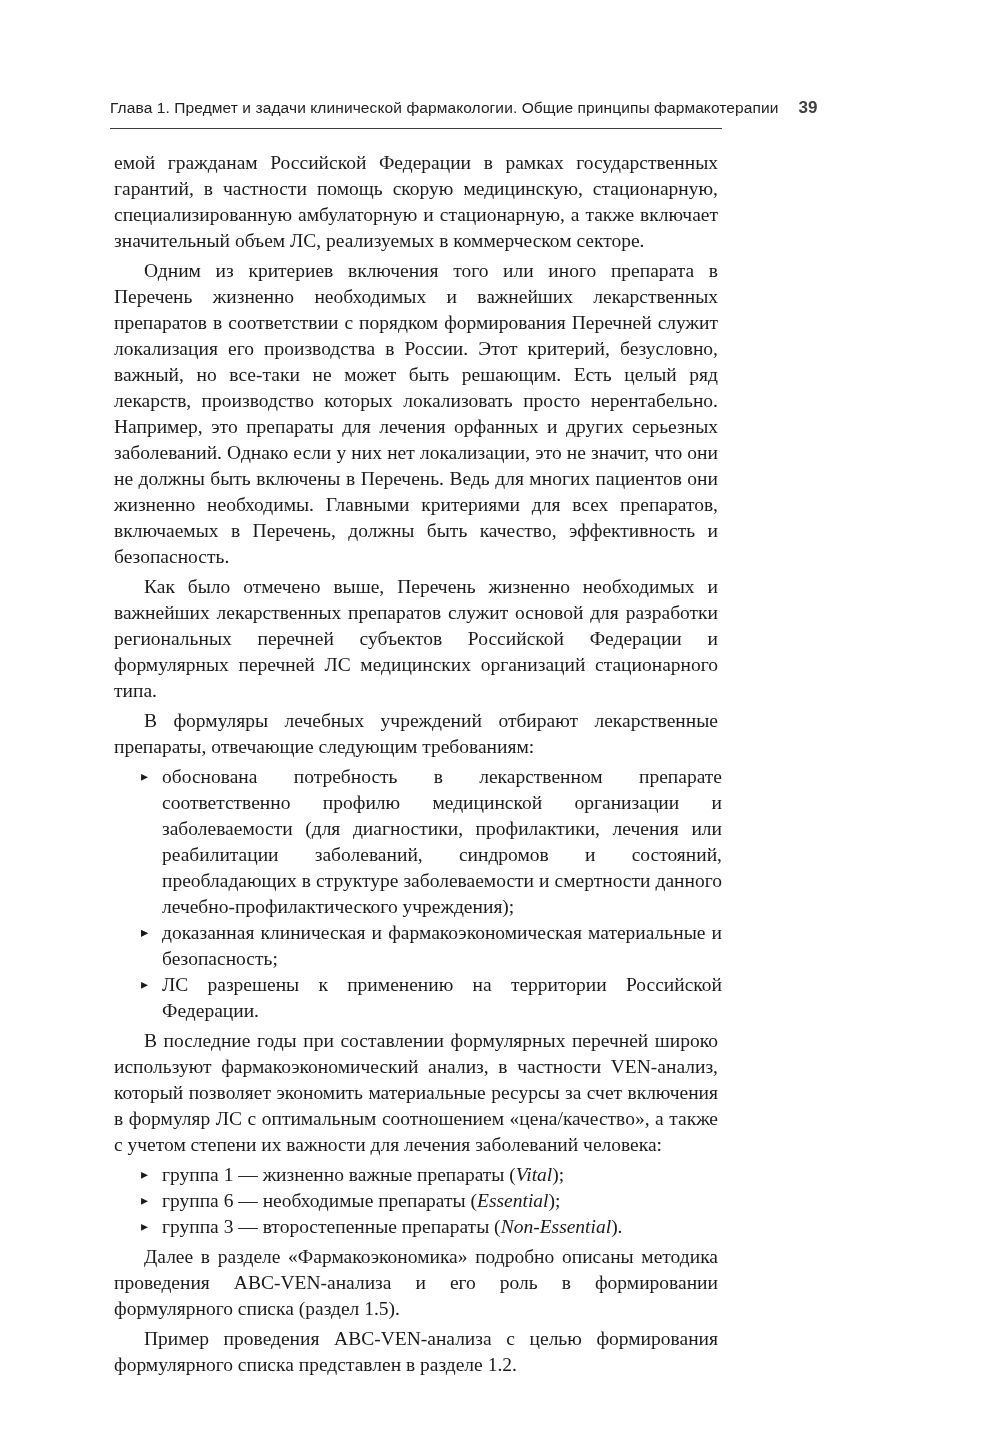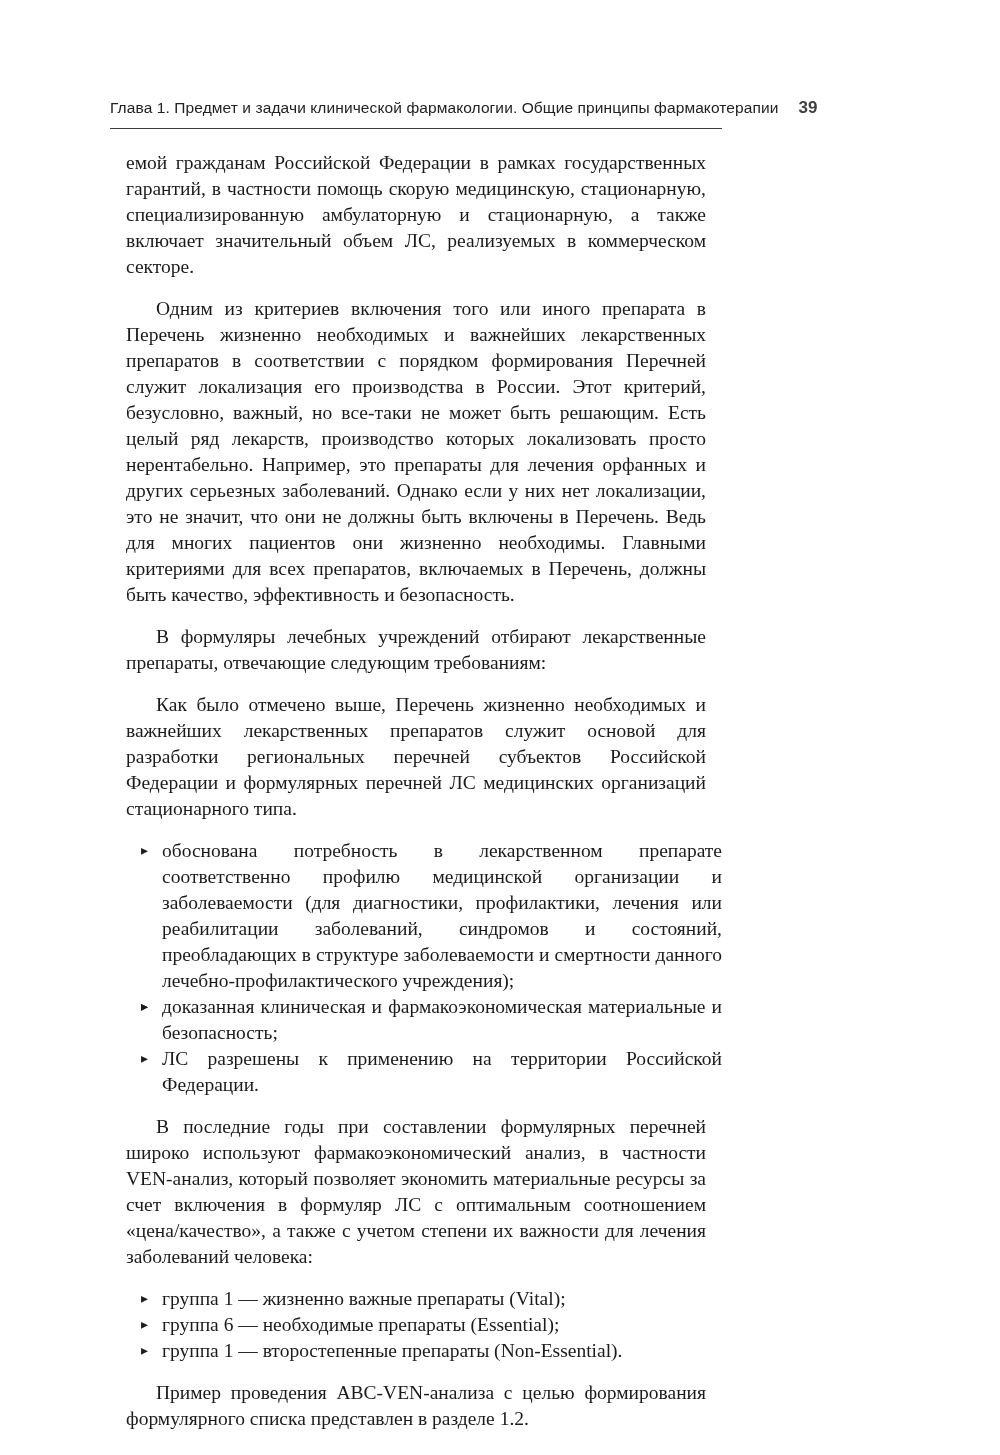--- a/index.html
+++ b/index.html
@@ -41,21 +41,21 @@
     color: #404040;
   }
   
   .body-text {
     font-size: 19.5px;
     line-height: 26px;
     text-align: justify;
     color: #1b1b1b;
   }
   .body-text p {
-    margin: 16px;
+    margin: 4px;
   }
   .body-text p.indent {
     text-indent: 30px;
   }
   
   ul.triangle-list {
     list-style: none;
     margin: 0;
     padding: 0;
   }
@@ -66,38 +66,39 @@
   }
   ul.triangle-list li .bullet {
     position: absolute;
     left: 31px;
     top: 0;
     font-size: 14px;
     line-height: 26px;
     color: #1b1b1b;
   }
   .it {
+    font-style: italic;
   }
 </style>
 </head>
 <body>
 
 <div class="page">
 
   <div class="running-head">
     <span class="chapter-title">Глава 1. Предмет и задачи клинической фармакологии. Общие принципы фармакотерапии</span>
     <span class="page-number">39</span>
   </div>
 
   <div class="body-text">
 
     <p>емой гражданам Российской Федерации в рамках государственных гарантий, в частности помощь скорую медицинскую, стационарную, специализированную амбулаторную и стационарную, а также включает значительный объем ЛС, реализуемых в коммерческом секторе.</p>
     <p class="indent">Одним из критериев включения того или иного препарата в Перечень жизненно необходимых и важнейших лекарственных препаратов в соответствии с порядком формирования Перечней служит локализация его производства в России. Этот критерий, безусловно, важный, но все-таки не может быть решающим. Есть целый ряд лекарств, производство которых локализовать просто нерентабельно. Например, это препараты для лечения орфанных и других серьезных заболеваний. Однако если у них нет локализации, это не значит, что они не должны быть включены в Перечень. Ведь для многих пациентов они жизненно необходимы. Главными критериями для всех препаратов, включаемых в Перечень, должны быть качество, эффективность и безопасность.</p>
+    <p class="indent">Как было отмечено выше, Перечень жизненно необходимых и важнейших лекарственных препаратов служит основой для разработки региональных перечней субъектов Российской Федерации и формулярных перечней ЛС медицинских организаций стационарного типа.</p>
     <p class="indent">В формуляры лечебных учреждений отбирают лекарственные препараты, отвечающие следующим требованиям:</p>
-    <p class="indent">Как было отмечено выше, Перечень жизненно необходимых и важнейших лекарственных препаратов служит основой для разработки региональных перечней субъектов Российской Федерации и формулярных перечней ЛС медицинских организаций стационарного типа.</p>
 
     <ul class="triangle-list">
       <li>
         <span class="bullet">▸</span>
         <span>обоснована потребность в лекарственном препарате соответственно профилю медицинской организации и заболеваемости (для диагностики, профилактики, лечения или реабилитации заболеваний, синдромов и состояний, преобладающих в структуре заболеваемости и смертности данного лечебно-профилактического учреждения);</span>
       </li>
       <li>
         <span class="bullet">▸</span>
       </li>
       <li>
@@ -116,21 +117,22 @@
       <li>
         <span class="bullet">▸</span>
         <span>группа 1 — жизненно важные препараты (</span><span class="it">Vital</span><span>);</span>
       </li>
       <li>
         <span class="bullet">▸</span>
         <span>группа 6 — необходимые препараты (</span><span class="it">Essential</span><span>);</span>
       </li>
       <li>
         <span class="bullet">▸</span>
-        <span>группа 1 — второстепенные препараты (</span><span class="it">Non-Essential</span><span>).</span>
+        <span>группа 3 — второстепенные препараты (</span><span class="it">Non-Essential</span><span>).</span>
       </li>
     </ul>
 
+    <p class="indent">Далее в разделе «Фармакоэкономика» подробно описаны методика проведения ABC-VEN-анализа и его роль в формировании формулярного списка (раздел 1.5).</p>
     <p class="indent">Пример проведения ABC-VEN-анализа с целью формирования формулярного списка представлен в разделе 1.2.</p>
 
   </div>
 
 </div>
 
 </body></html>

